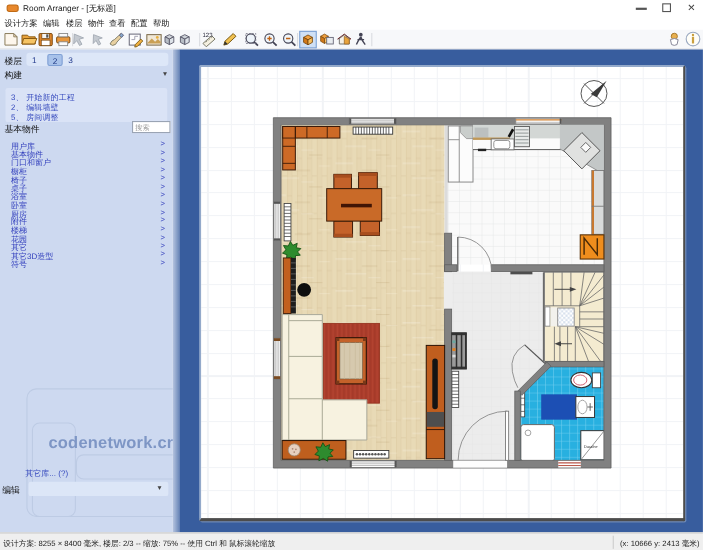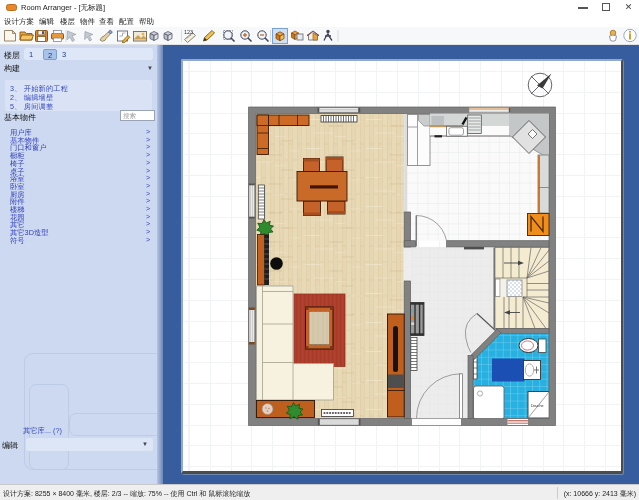--- a/index.html
+++ b/index.html
@@ -193,20 +193,21 @@
 <div class="abs cat" style="top:197.3px">附件<i>&gt;</i></div>
 <div class="abs cat" style="top:205px">楼梯<i>&gt;</i></div>
 <div class="abs cat" style="top:212.7px">花园<i>&gt;</i></div>
 <div class="abs cat" style="top:220.4px">其它<i>&gt;</i></div>
 <div class="abs cat" style="top:228.1px">其它3D造型<i>&gt;</i></div>
 <div class="abs cat" style="top:235.8px">符号<i>&gt;</i></div>
 <div class="abs" style="left:0;top:45px;width:157px;height:439px;overflow:hidden">
 <div class="ghost" style="left:24px;top:308px;width:150px;height:117px"></div>
 <div class="ghost" style="left:29px;top:339px;width:40px;height:86px;border-radius:7px"></div>
 <div class="ghost" style="left:69px;top:368px;width:120px;height:23px;border-radius:7px"></div>
+<div class="abs" id="wmark">codenetwork.cn</div>
 </div>
 <div class="abs" id="otherlib">其它库... (?)</div>
 <div class="abs ph" id="hdr3">编辑</div>
 <div class="abs" id="editbox">
     <i>▼</i>
   </div>
 
 <svg class="abs" id="plan" style="left:0;top:0" width="639" height="500" viewBox="0 0 639 500">
 <defs>
 <pattern id="wood" width="9" height="34" patternUnits="userSpaceOnUse">

